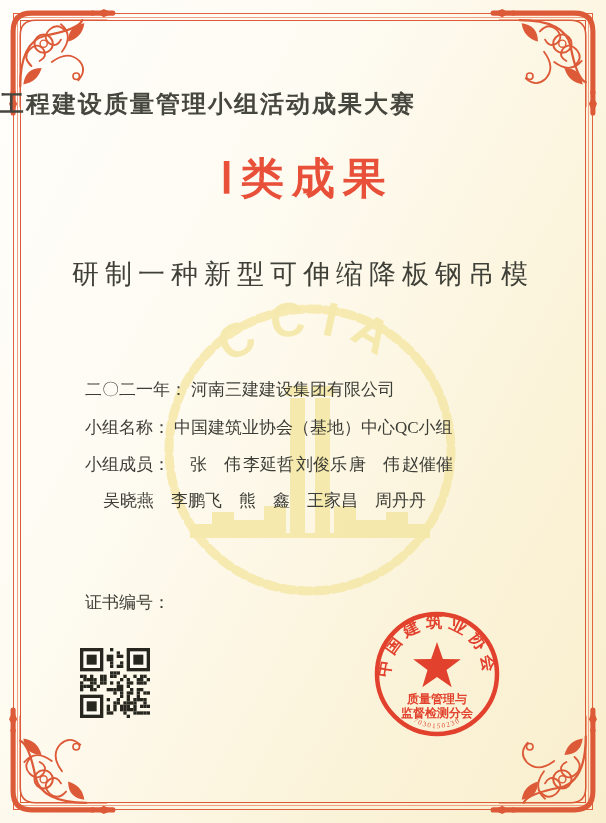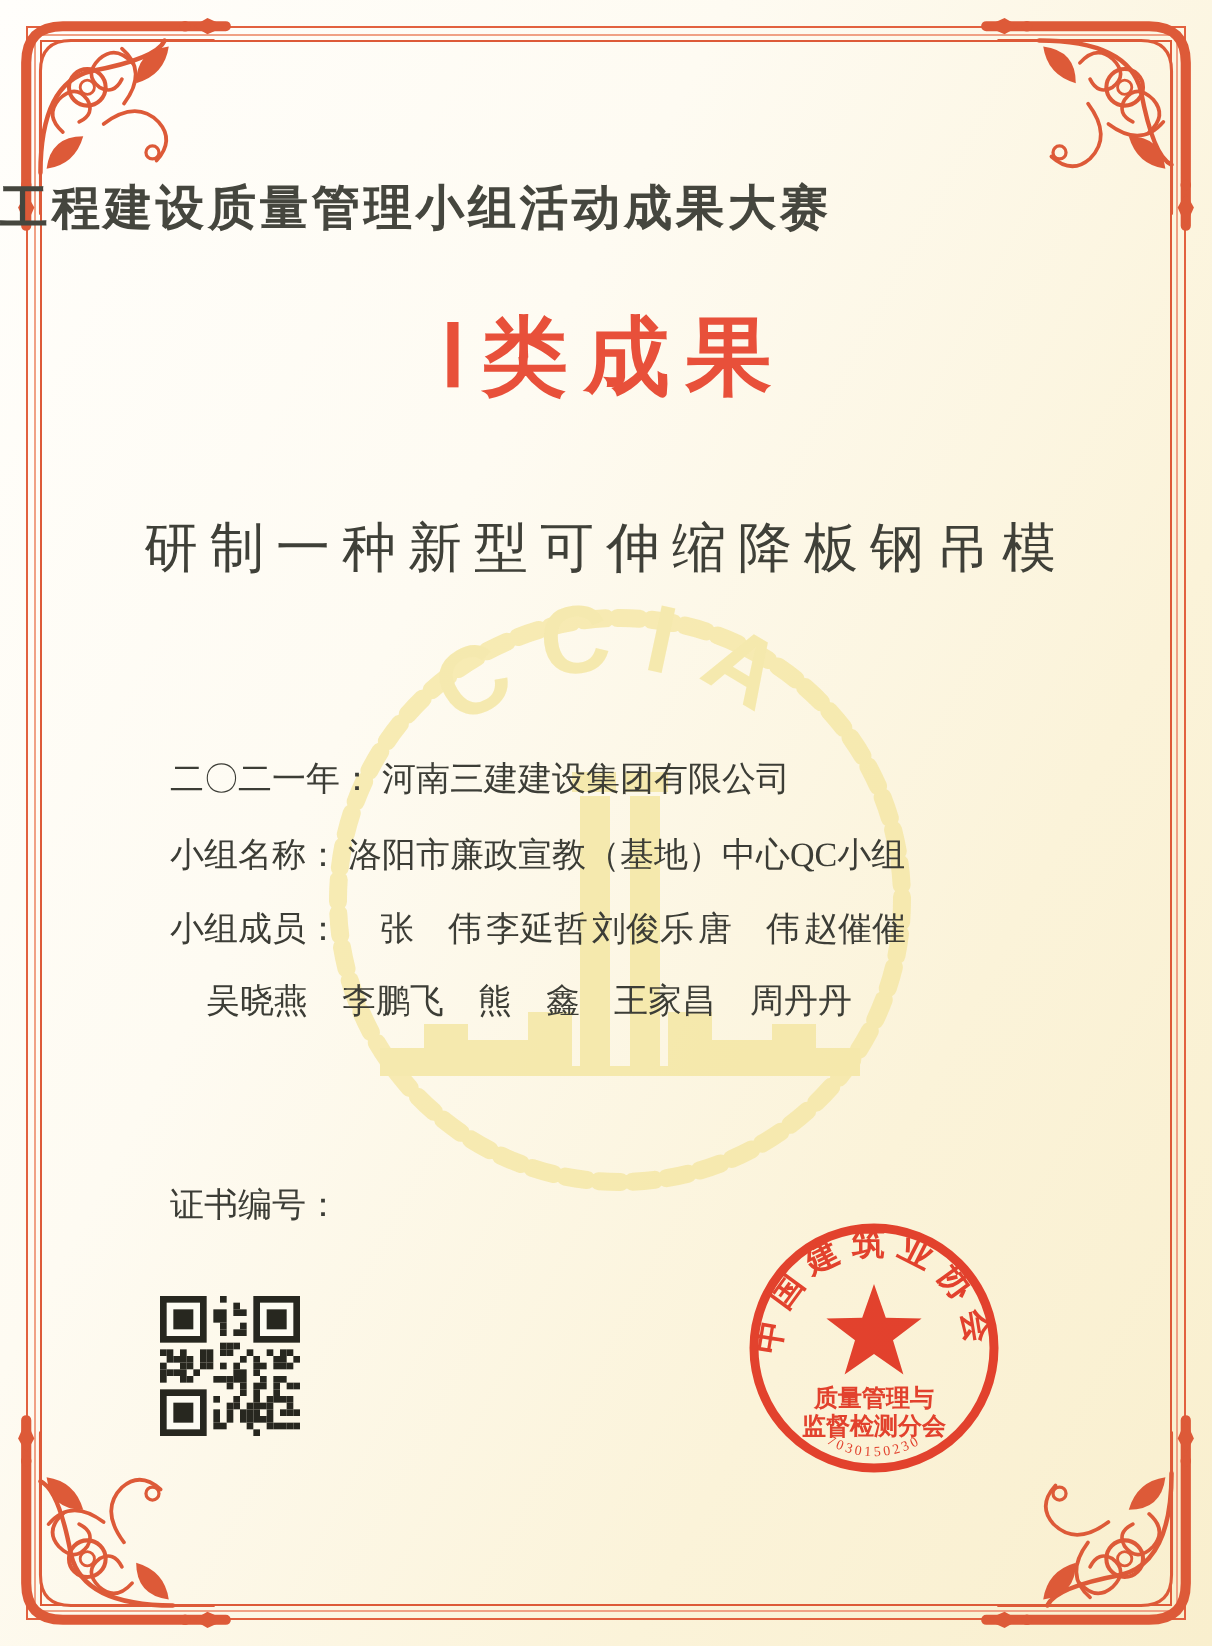--- a/index.html
+++ b/index.html
@@ -191,21 +191,21 @@
   <div class="award-class">Ⅰ类成果</div>
   <div class="project-title">研制一种新型可伸缩降板钢吊模</div>
 
   <div class="field-row row-unit">
     <span class="field-label">二〇二一年：</span>
     <span class="field-value">河南三建建设集团有限公司</span>
   </div>
 
   <div class="field-row row-group">
     <span class="field-label">小组名称：</span>
-    <span class="field-value">洛阳市廉政宣教（基地）中心QC小组</span>
+    <span class="field-value">中国建筑业协会（基地）中心QC小组</span>
   </div>
 
   <div class="field-row row-members">
     <span class="field-label">小组成员：</span>
     <span class="members-list">
         <span>张　伟</span>
         <span>李延哲</span>
         <span>刘俊乐</span>
         <span>唐　伟</span>
         <span>赵催催</span>

